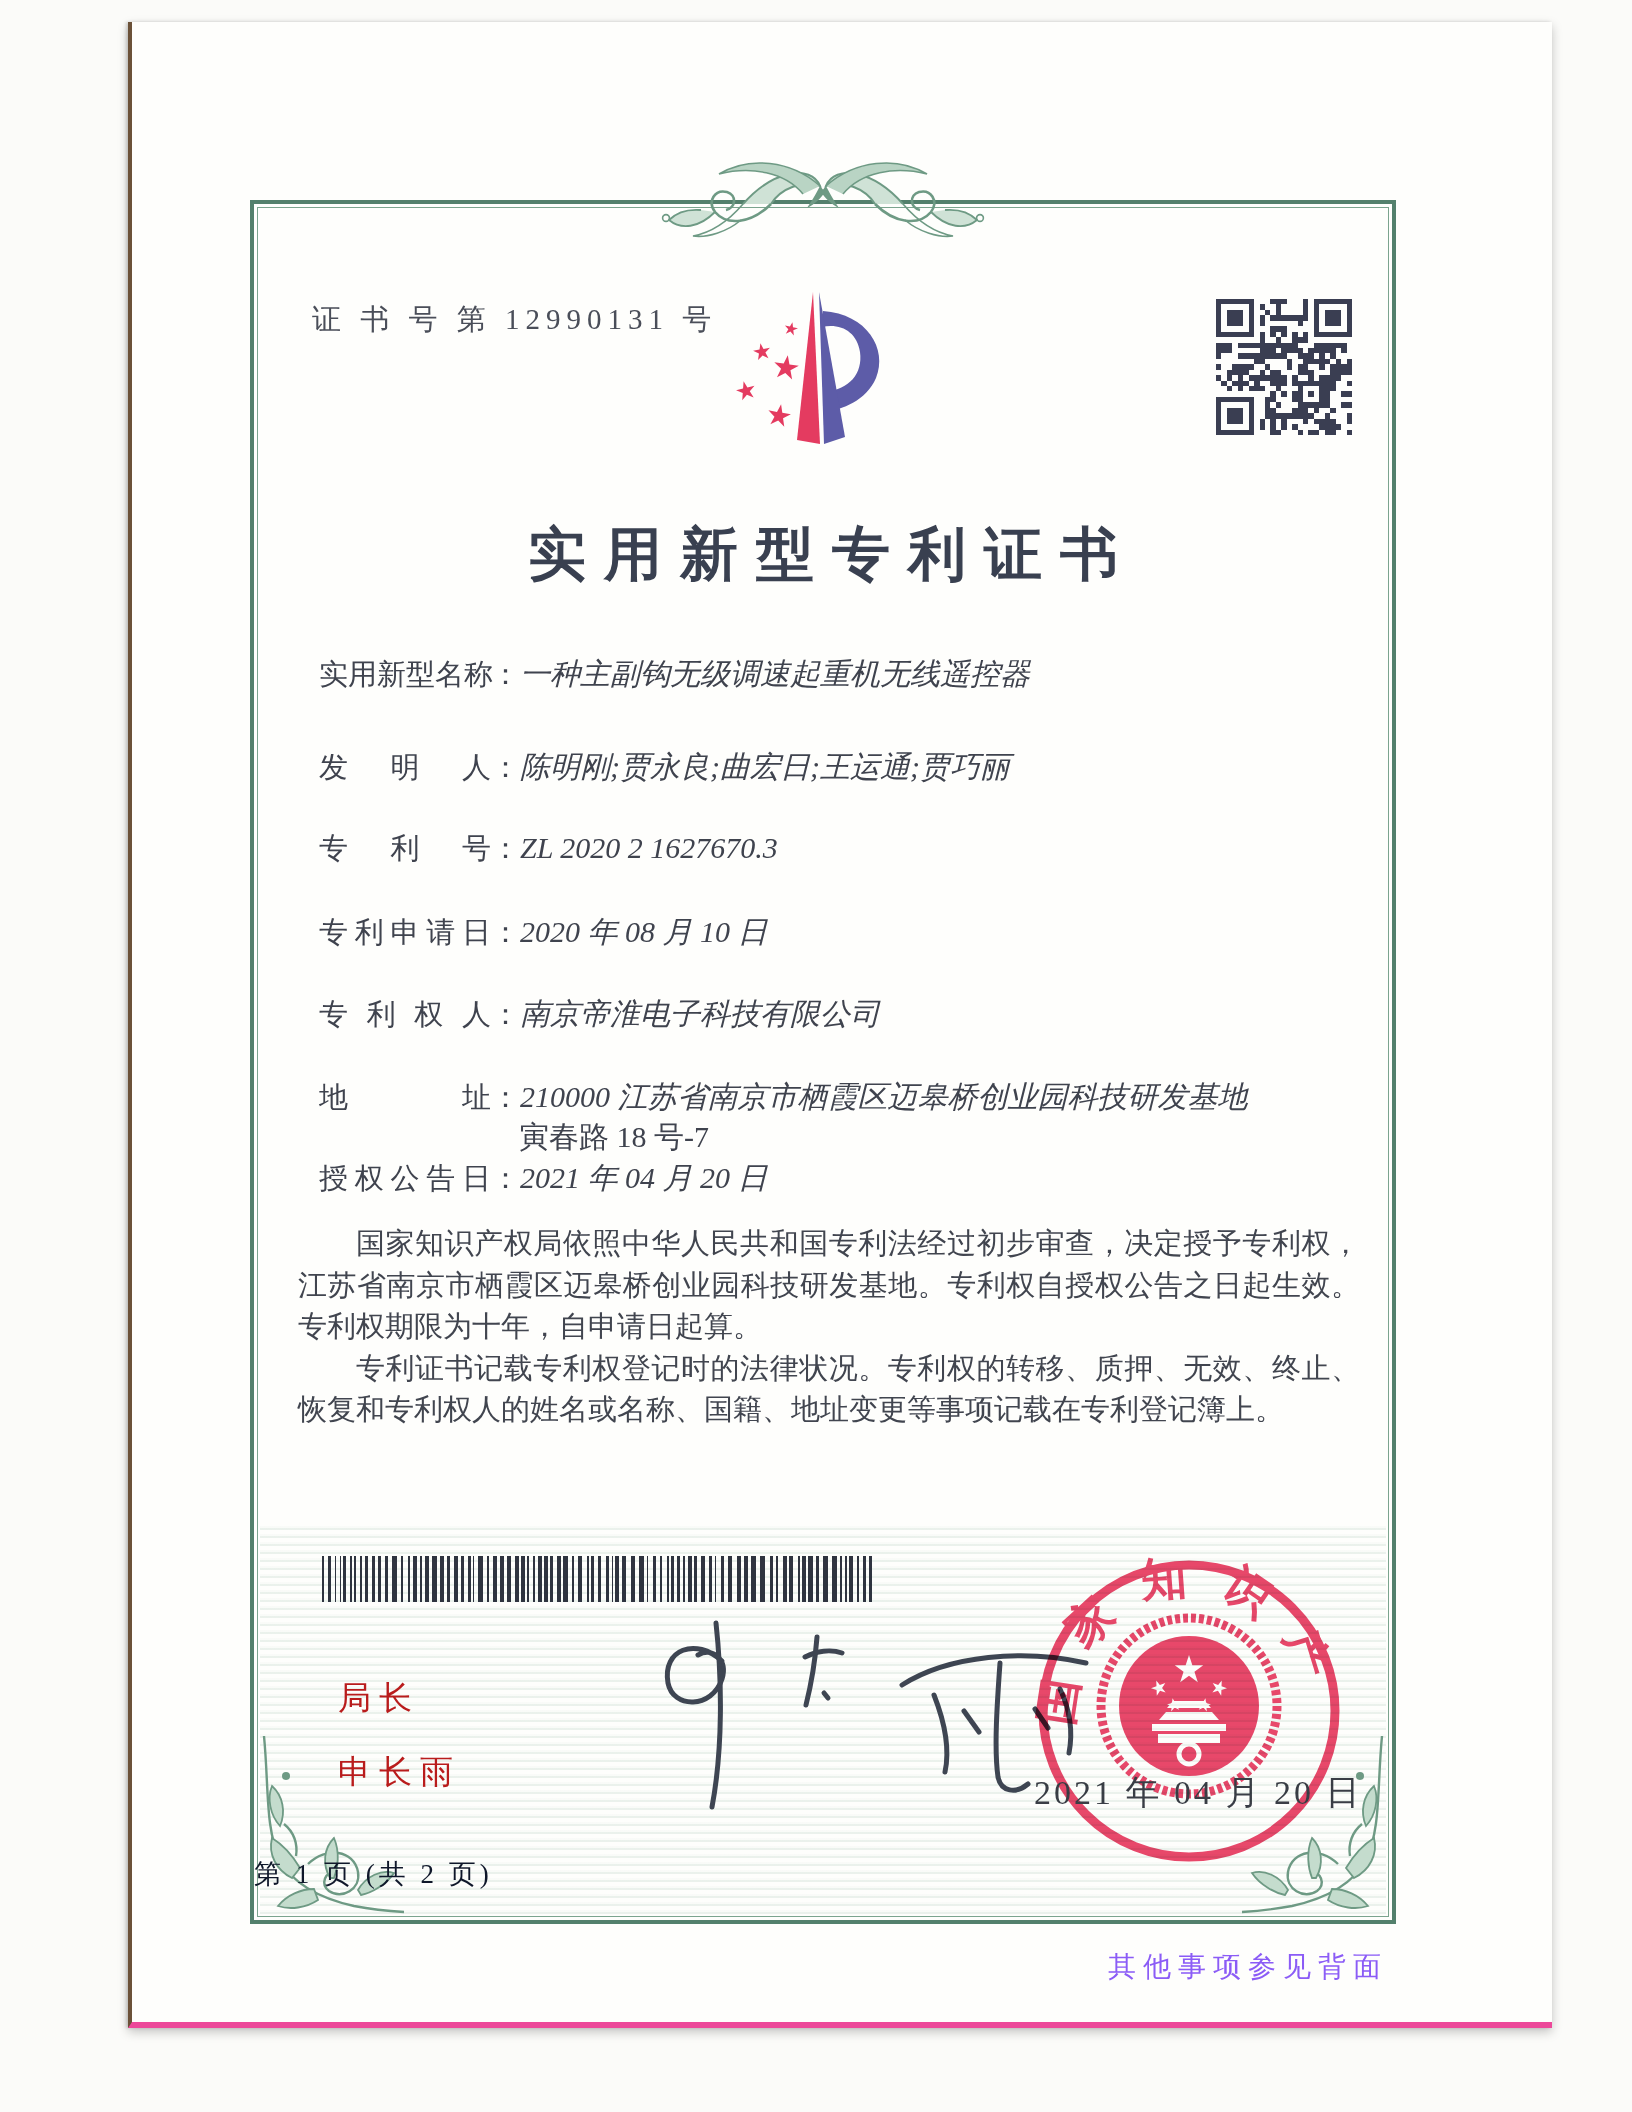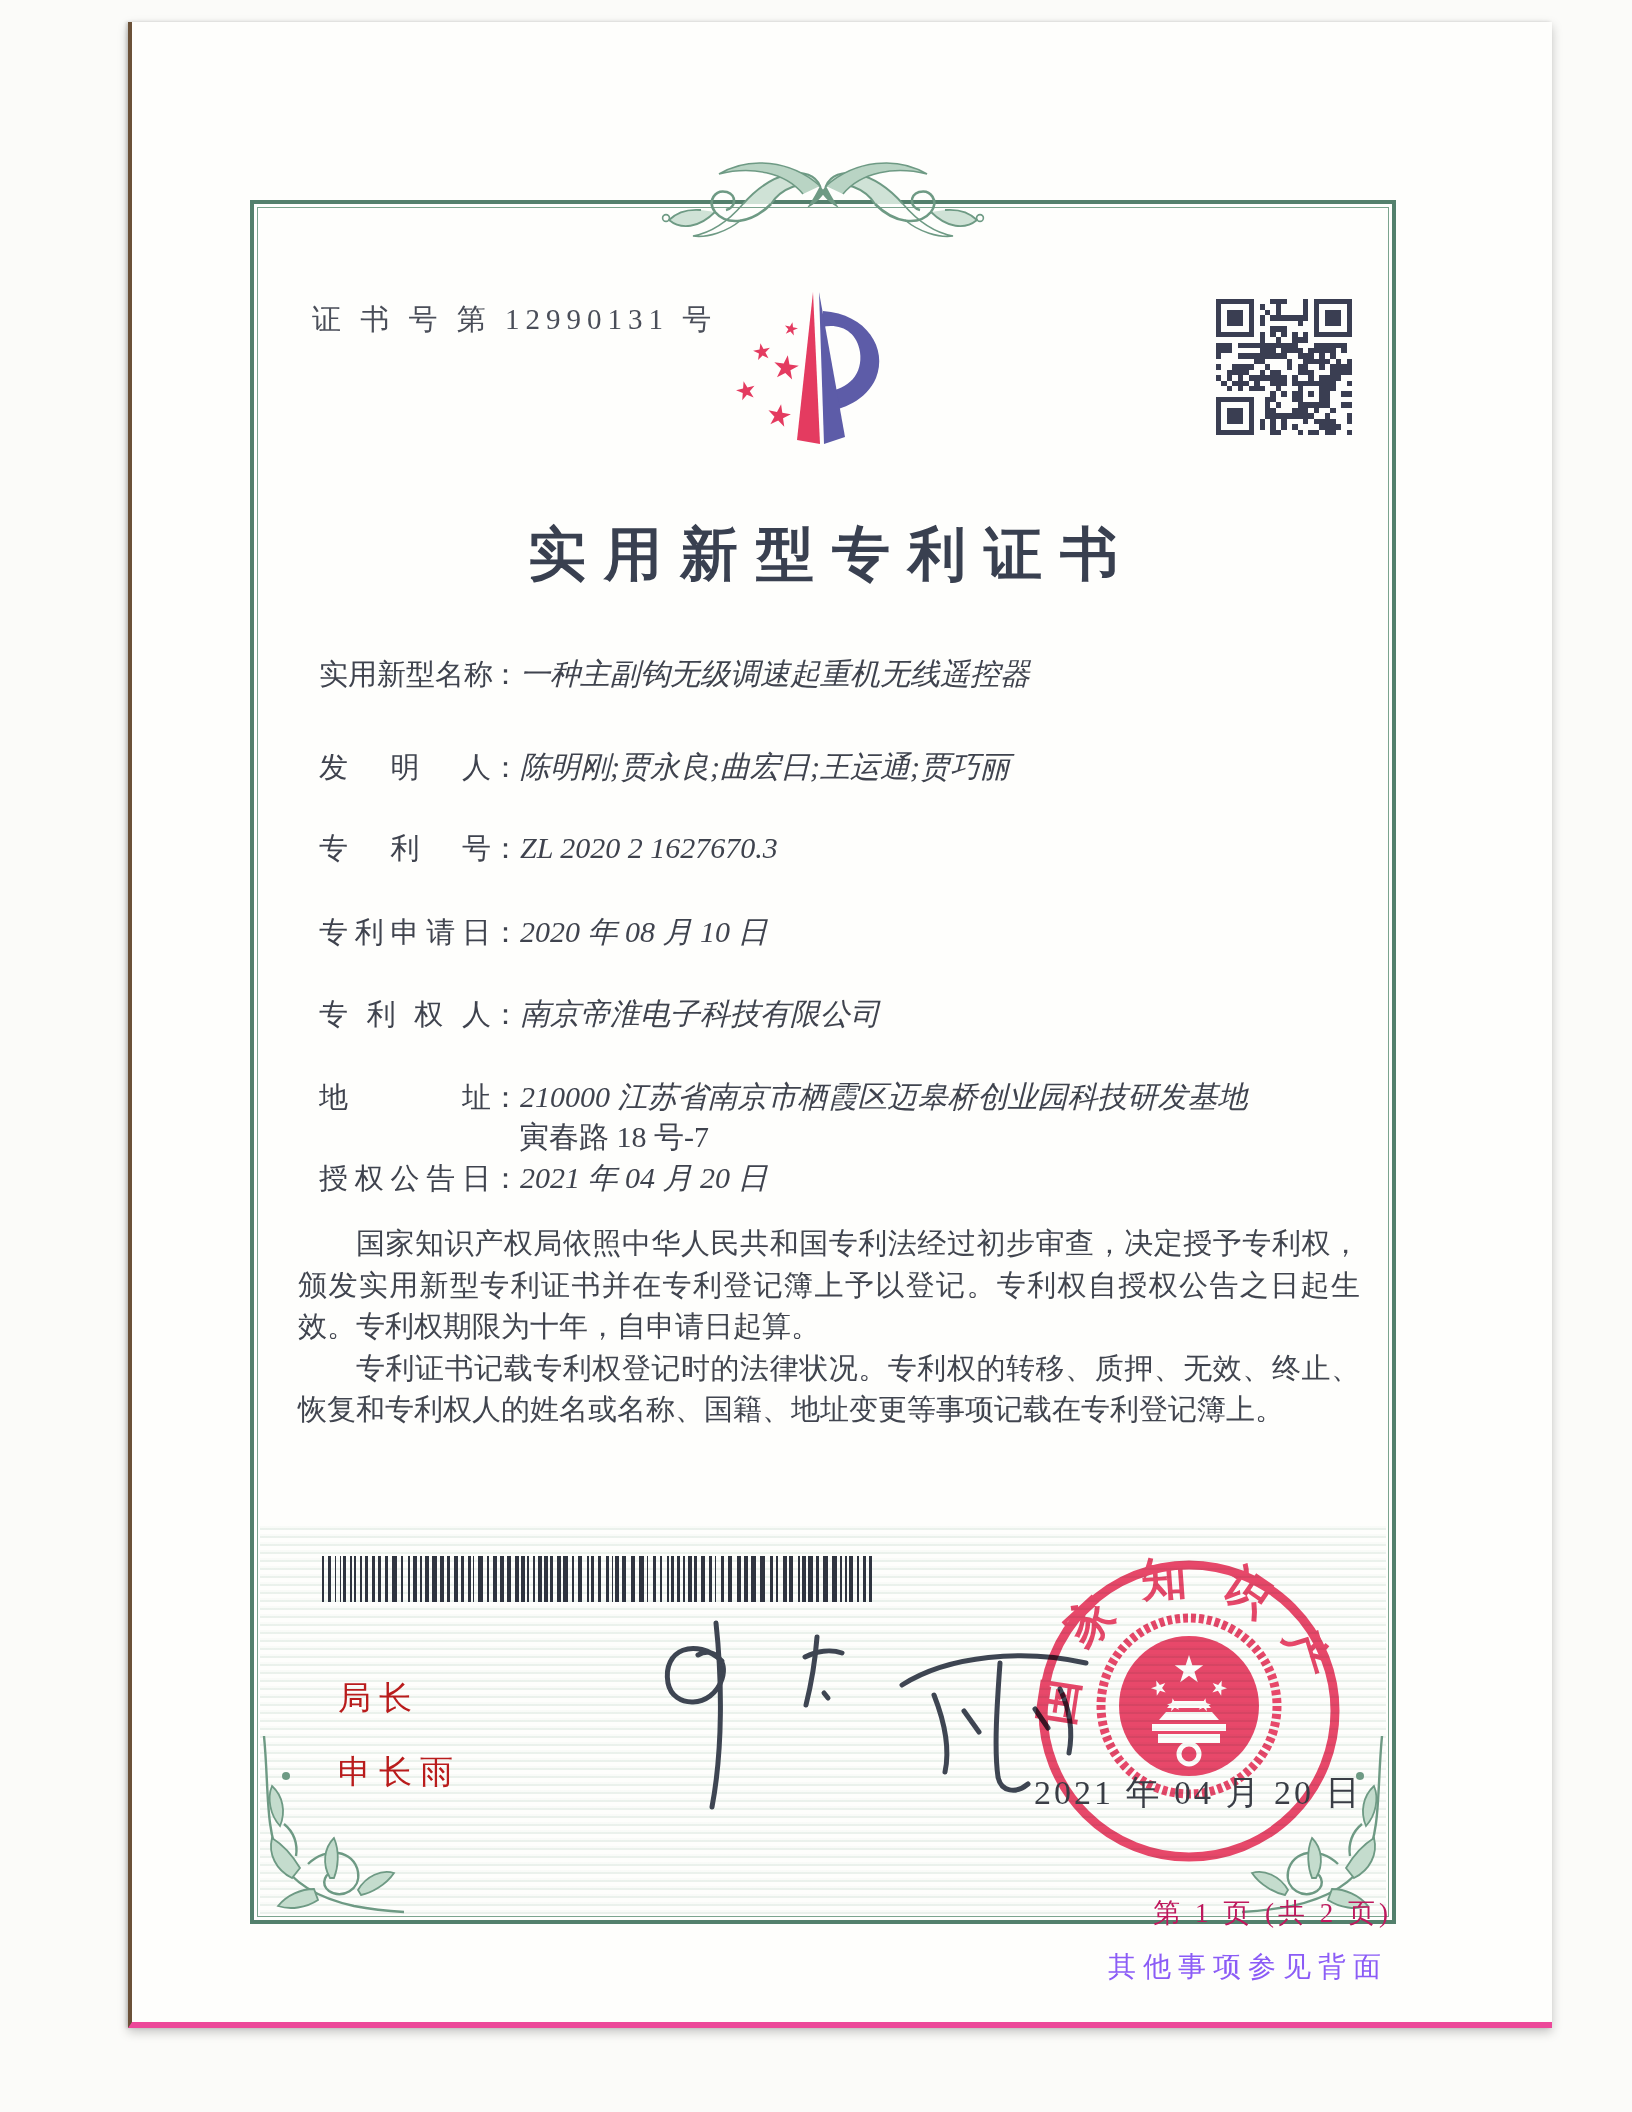--- a/index.html
+++ b/index.html
@@ -28,21 +28,21 @@
          color:#41454f;text-align:justify;}
   .paras p{margin:0;text-indent:2em;}
   .barcode{position:absolute;left:68px;top:1352px;width:552px;height:46px;}
   .director{position:absolute;left:84px;font-size:33px;letter-spacing:8px;color:#b91c1c;
             font-family:"Liberation Sans","DejaVu Sans",sans-serif;}
   .signature{position:absolute;left:350px;top:1405px;width:600px;height:205px;}
   .seal{position:absolute;left:780px;top:1352px;width:310px;height:310px;mix-blend-mode:multiply;}
   .seal svg{position:absolute;inset:0;}
   .sealdate{position:absolute;left:0px;top:214px;width:340px;font-size:34px;letter-spacing:3px;
             color:#3a3e47;white-space:nowrap;}
-  .pageno{position:absolute;left:0;top:1652px;width:100%;text-align:right;font-size:27px;letter-spacing:4px;color:#be185d;margin-top:39px;}
+  .pageno{position:absolute;left:0;top:1652px;width:100%;text-align:left;font-size:27px;letter-spacing:4px;color:#0f172a;}
   .backnote{position:absolute;left:118px;top:1926px;width:1138px;text-align:right;font-size:28px;
             letter-spacing:7px;color:#8b5cf6;}
   .orn-top{position:absolute;left:50%;top:-52px;transform:translateX(-50%);width:400px;height:100px;}
   .orn-bl{position:absolute;left:2px;bottom:2px;width:150px;height:190px;}
   .orn-br{position:absolute;right:2px;bottom:2px;width:150px;height:190px;transform:scaleX(-1);}
 </style>
 </head>
 <body>
 
 <div class="stage">
@@ -472,21 +472,21 @@
         <span class="flabel">地址</span><span class="fcolon">：</span><span class="fval">210000 江苏省南京市栖霞区迈皋桥创业园科技研发基地</span>
       </div>
       <div class="frow" style="top:913px;left:265px">
         <span>寅春路 18 号-7</span>
       </div>
       <div class="frow" style="top:954px">
         <span class="flabel">授权公告日</span><span class="fcolon">：</span><span class="fval">2021 年 04 月 20 日</span>
       </div>
 
       <div class="paras">
-        <p>国家知识产权局依照中华人民共和国专利法经过初步审查，决定授予专利权，颁发实用新型专利证书并在专利登记簿上予以登记。专利权自授权公告之日起生效。专利权期限为十年，自申请日起算。</p>
+        <p>国家知识产权局依照中华人民共和国专利法经过初步审查，决定授予专利权，江苏省南京市栖霞区迈皋桥创业园科技研发基地。专利权自授权公告之日起生效。专利权期限为十年，自申请日起算。</p>
         <p>专利证书记载专利权登记时的法律状况。专利权的转移、质押、无效、终止、恢复和专利权人的姓名或名称、国籍、地址变更等事项记载在专利登记簿上。</p>
       </div>
 
       <svg class="barcode" id="barcode" viewBox="0 0 552 46" preserveAspectRatio="none" aria-hidden="true">
           <rect x="0" y="0" width="2" height="46" fill="#2f3440"></rect>
           <rect x="6" y="0" width="3" height="46" fill="#2f3440"></rect>
           <rect x="13" y="0" width="1" height="46" fill="#2f3440"></rect>
           <rect x="18" y="0" width="1" height="46" fill="#2f3440"></rect>
           <rect x="21" y="0" width="3" height="46" fill="#2f3440"></rect>
           <rect x="28" y="0" width="2" height="46" fill="#2f3440"></rect>

